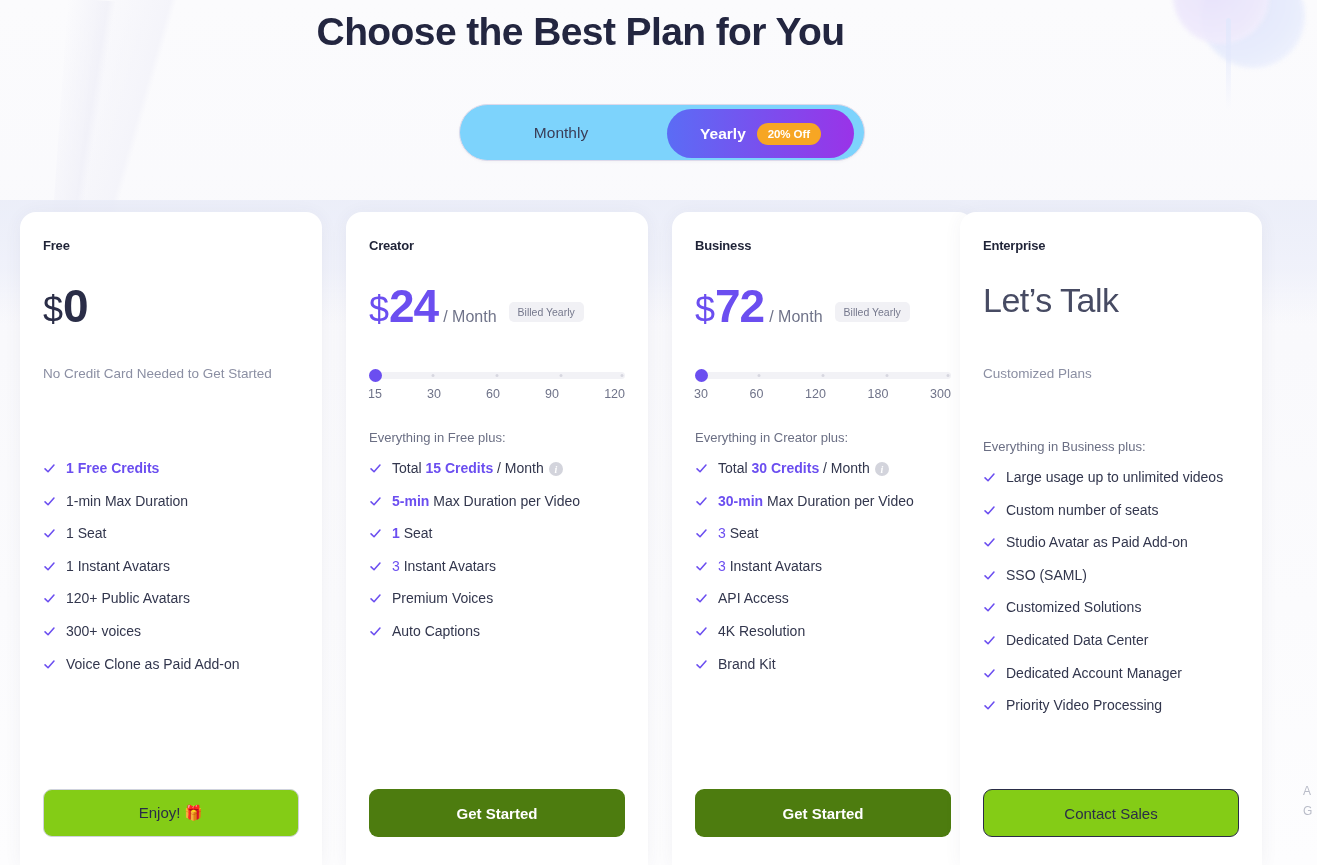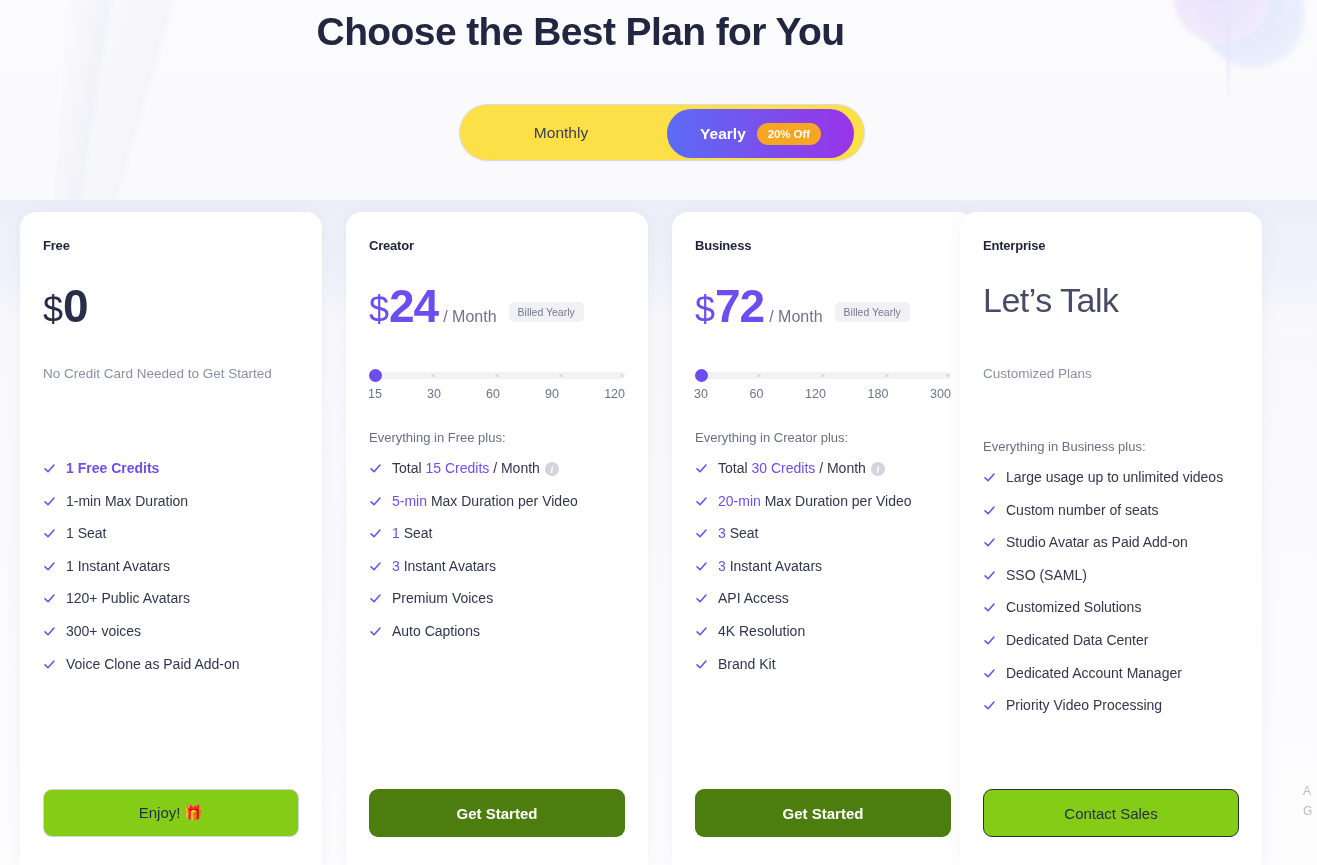--- a/index.html
+++ b/index.html
@@ -107,21 +107,21 @@
 
   
   .toggle {
     position: absolute;
     top: 104px;
     left: 459px;
     width: 406px;
     height: 57px;
     border: 1px solid #ddd9ea;
     border-radius: 29px;
-    background: #fde047;
+    background: #7dd3fc;
     display: flex;
     align-items: center;
     box-shadow: 0 1px 3px rgba(40,40,80,0.04);
   }
   .toggle-opt {
     flex: 1;
     text-align: center;
     font-size: 15.5px;
     color: #3a3d57;
     cursor: pointer;
@@ -290,21 +290,21 @@
     color: #32364d;
     line-height: 1.33;
   }
   .check {
     flex: 0 0 auto;
     width: 13px;
     height: 13px;
     margin-top: 3px;
   }
   .check svg { display: block; }
-  .hl { color: #6b4ef0; font-weight: normal; }
+  .hl { color: #6b4ef0; font-weight: bold; }
   .hl-plain { color: #6b4ef0; }
   .feature.all-brand { color: #6b4ef0; font-weight: bold; }
 
   .info-icon {
     display: inline-flex;
     align-items: center;
     justify-content: center;
     width: 14px;
     height: 14px;
     border-radius: 50%;
@@ -580,21 +580,21 @@
               </svg>
           </span>
           <span><span>Total </span><span class="hl">30 Credits</span><span> / Month</span><span class="info-icon">i</span></span>
         </div>
         <div class="feature">
           <span class="check">
             <svg width="13" height="13" viewBox="0 0 16 16">
                 <path d="M2.5 8.4 L6.2 12 L13.5 3.8" stroke="#6b4ef0" stroke-width="1.9" fill="none" stroke-linecap="round" stroke-linejoin="round"></path>
               </svg>
           </span>
-          <span><span class="hl">20-min</span><span> Max Duration per Video</span></span>
+          <span><span class="hl">30-min</span><span> Max Duration per Video</span></span>
         </div>
         <div class="feature">
           <span class="check">
             <svg width="13" height="13" viewBox="0 0 16 16">
                 <path d="M2.5 8.4 L6.2 12 L13.5 3.8" stroke="#6b4ef0" stroke-width="1.9" fill="none" stroke-linecap="round" stroke-linejoin="round"></path>
               </svg>
           </span>
           <span><span class="hl-plain">3</span><span> Seat</span></span>
         </div>
         <div class="feature">

